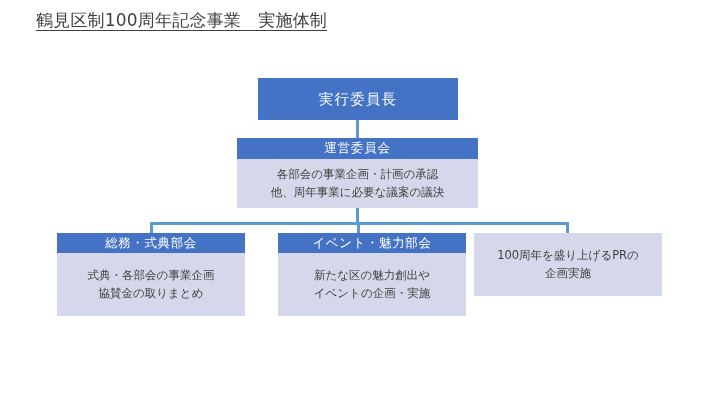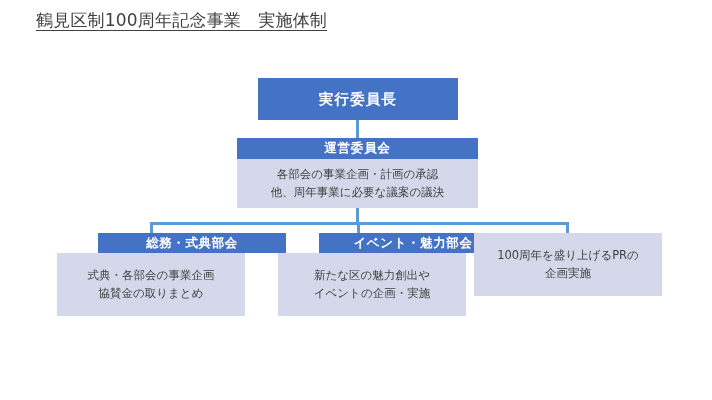--- a/index.html
+++ b/index.html
@@ -43,21 +43,21 @@
   
   .node {
     position: absolute;
     box-sizing: border-box;
   }
   .node-header {
     box-sizing: border-box;
     width: 100%;
     background: #4472C4;
     color: #ffffff;
-    font-weight: bold;
+    font-weight: normal;
     font-size: 12.5px;
     letter-spacing: 0.6px;
     display: flex;
     align-items: center;
     justify-content: center;
     text-align: center;
     white-space: pre;
   }
   .node-body {
     box-sizing: border-box;
@@ -98,21 +98,21 @@
     font-size: 12.5px;
     letter-spacing: 0.8px;
   }
   #node-steering .node-body {
     height: 49px;
     font-size: 11.5px;
   }
 
   
   .node-sub { top: 233px; width: 188px; height: 83px; }
-  .node-sub .node-header { height: 20px; margin-left: 41px; }
+  .node-sub .node-header { height: 20px; }
   .node-sub .node-body   { height: 63px; }
   #node-sub-0 { left: 57px; }
   #node-sub-1 { left: 278px; }
   #node-sub-2 { left: 474px; }
 
   
   .conn {
     position: absolute;
     background: #5B9BD5;
   }

